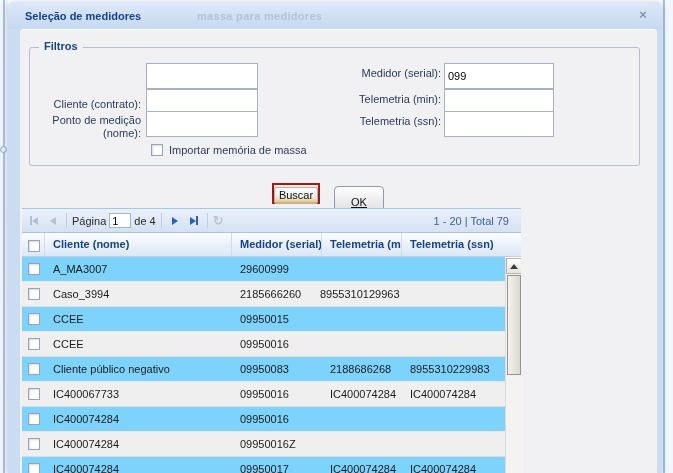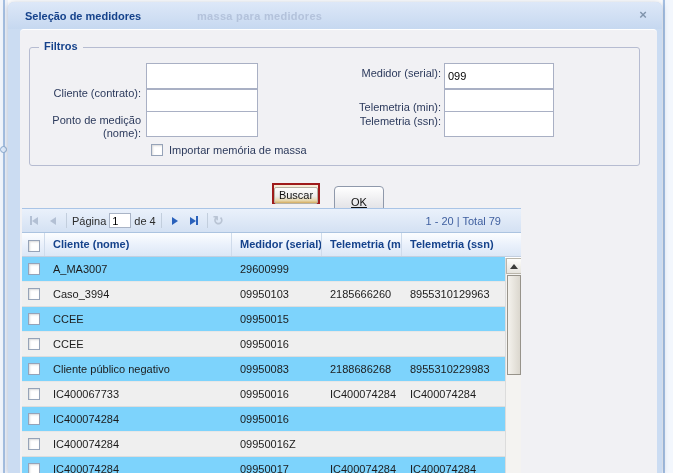--- a/index.html
+++ b/index.html
@@ -59,21 +59,21 @@
   .pbtn { width:16px; height:16px; display:flex; align-items:center; justify-content:center; cursor:pointer; }
   .tri-left { width:0; height:0; border-top:4px solid transparent; border-bottom:4px solid transparent; border-right:6px solid #2a61bb; }
   .tri-right { width:0; height:0; border-top:4px solid transparent; border-bottom:4px solid transparent; border-left:6px solid #2a61bb; }
   .bar { width:2px; height:9px; background:#2a61bb; }
   .disabled .tri-left { border-right-color:#b3c0d4; }
   .disabled .bar { background:#b3c0d4; }
   .sep { width:1px; height:15px; background:#c2cedd; margin:0 2px; }
   .page-input { width:22px; height:15px; border:1px solid #a9b4c6; font-family:"Liberation Sans",sans-serif;
                 font-size:11px; padding:0 2px; }
   .refresh { font-size:13px; color:#b9c4d4; font-weight:bold; cursor:pointer; }
-  .range-display { margin-left:auto; margin-right:16px; color:#3f5f9f; }
+  .range-display { margin-left:auto; margin-right:8px; color:#3f5f9f; }
 
   .header-row { height:24px; display:flex; background:linear-gradient(#fcfdff,#e9f0fb 55%,#dce7f6);
                 border-bottom:1px solid #c3cfdf; }
   .hcell { font-size:11px; font-weight:bold; color:#15428b; padding:5px 0 8px 8px;
            border-right:1px solid #cfdbeb; white-space:nowrap; overflow:hidden; }
   .hcheck { width:23px; padding:5px 0 0 6px; border-right:1px solid #cfdbeb; }
   .w0 { width:187px; } .w1 { width:90px;text-align:center; } .w2 { width:80px; } .w3 { width:119px; border-right:none; }
 
   .body-rows { position:relative; height:218px; background:#fff; }
   .grid-row { display:flex; width:483px; height:25px; background:#7dd3fc; border-bottom:1px solid #e7e7e7; cursor:default; }
@@ -109,30 +109,30 @@
       <span class="close-x">×</span>
     </div>
 
     <div class="dialog-body">
 
       <div class="fieldset">
         <span class="legend">Filtros</span>
 
         <input class="ftext" style="left: 116px; top: 15px; width: 112px;" value="">
 
-        <span class="flabel" style="left:0; top:39px; width:111px;">Cliente (contrato):</span>
+        <span class="flabel" style="left:0; top:50px; width:111px;">Cliente (contrato):</span>
         <input class="ftext" style="left: 116px; top: 41px; width: 112px;" value="">
 
         <span class="flabel" style="left:6px; top:66px; width:105px;">Ponto de medição (nome):</span>
         <input class="ftext" style="left: 116px; top: 63px; width: 112px;" value="">
 
         <span class="flabel" style="left:311px; top:19px; width:100px;">Medidor (serial):</span>
         <input class="ftext" style="left: 414px; top: 15px; width: 110px;" value="099">
 
-        <span class="flabel" style="left:311px; top:45px; width:100px;margin-top:8px;">Telemetria (min):</span>
+        <span class="flabel" style="left:311px; top:45px; width:100px;">Telemetria (min):</span>
         <input class="ftext" style="left: 414px; top: 41px; width: 110px;" value="">
 
         <span class="flabel" style="left:311px; top:67px; width:100px;">Telemetria (ssn):</span>
         <input class="ftext" style="left: 414px; top: 63px; width: 110px;" value="">
 
         <div class="chk-row">
           <span class="checkbox"></span>
           <span class="chk-label">Importar memória de massa</span>
         </div>
       </div>
@@ -183,21 +183,20 @@
             <div class="grid-row">
               <div class="cell c-check"><span class="checkbox"></span></div>
               <div class="cell c0">A_MA3007</div>
               <div class="cell c1">29600999</div>
               <div class="cell c2"></div>
               <div class="cell c3"></div>
             </div>
             <div class="grid-row stripe">
               <div class="cell c-check"><span class="checkbox"></span></div>
               <div class="cell c0">Caso_3994</div>
-              <div class="cell c1">09950103</div>
               <div class="cell c2">2185666260</div>
               <div class="cell c3">8955310129963</div>
             </div>
             <div class="grid-row">
               <div class="cell c-check"><span class="checkbox"></span></div>
               <div class="cell c0">CCEE</div>
               <div class="cell c1">09950015</div>
               <div class="cell c2"></div>
               <div class="cell c3"></div>
             </div>

